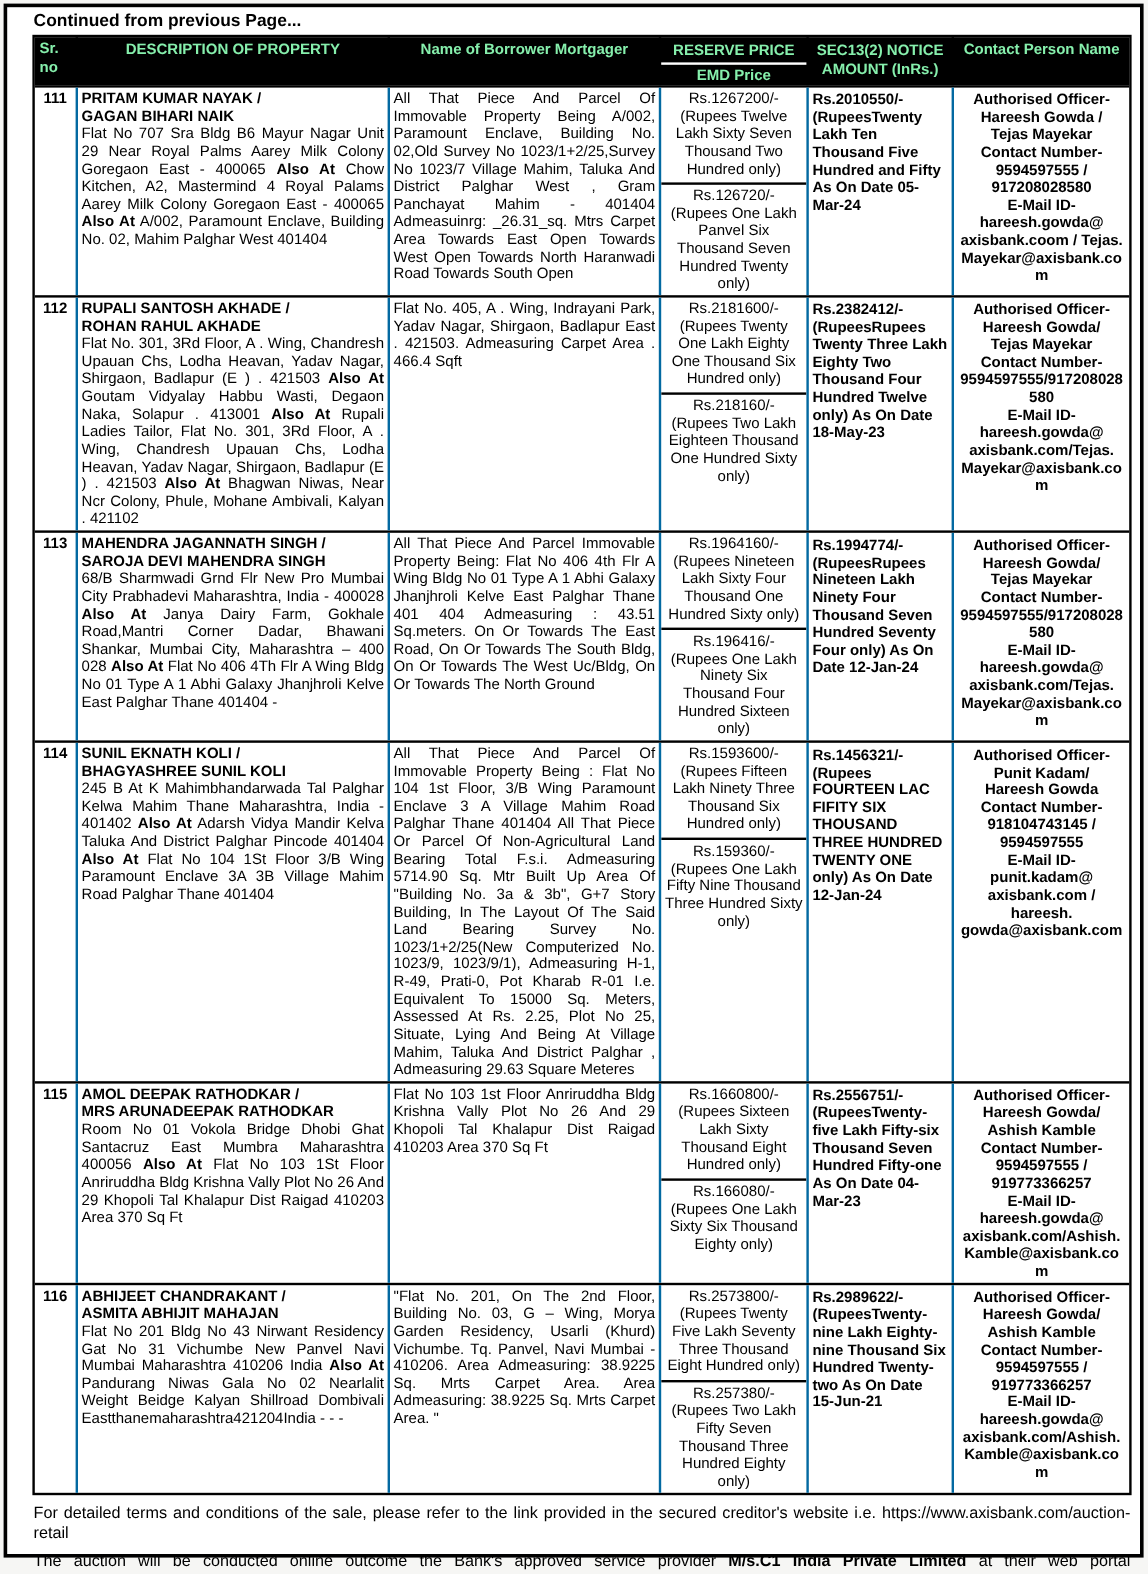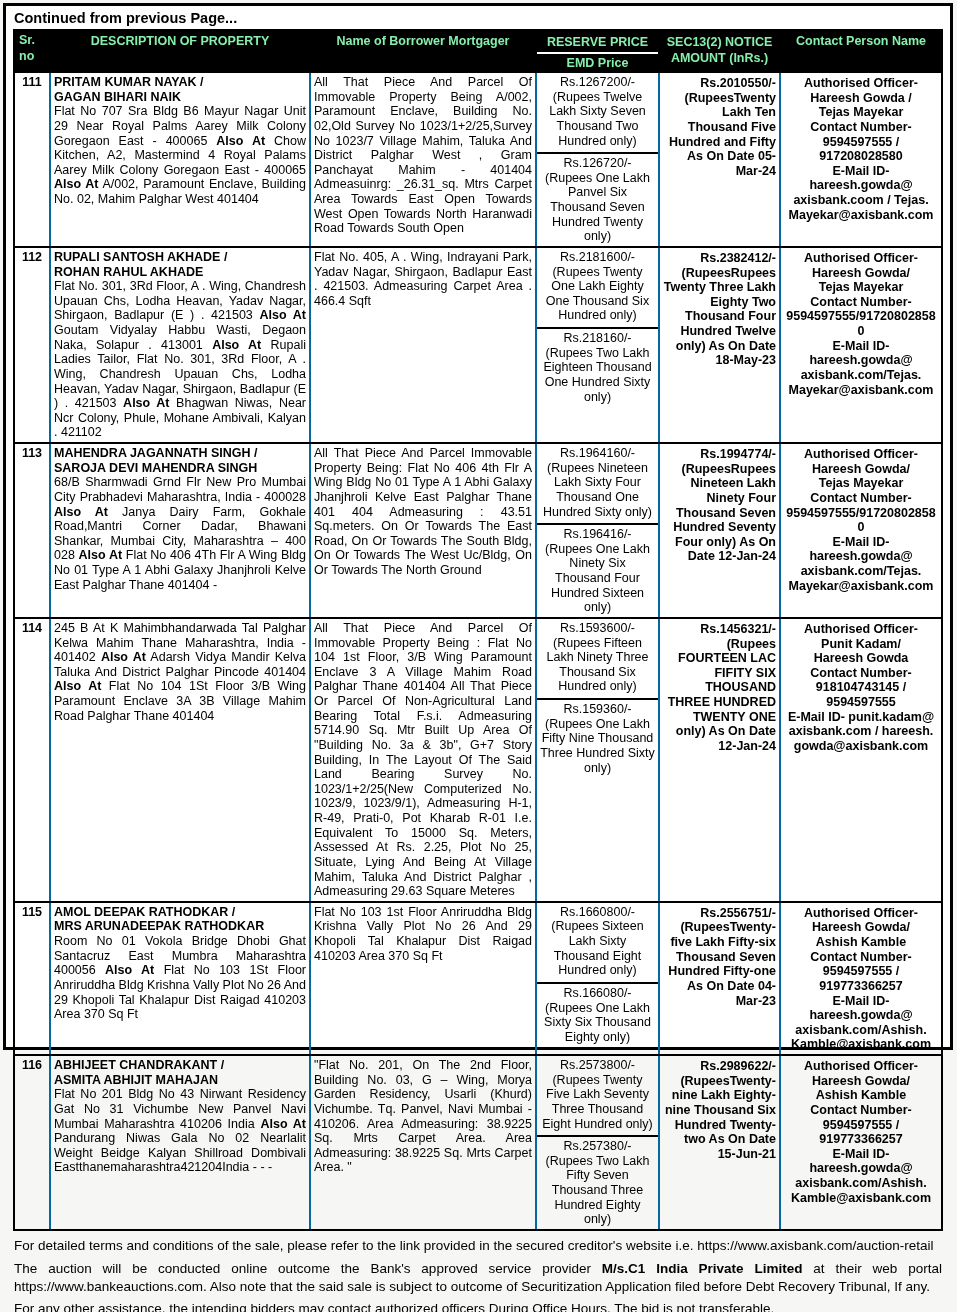--- a/index.html
+++ b/index.html
@@ -5,24 +5,24 @@
   * { box-sizing: border-box; }
   html,body { margin:0; padding:0; }
   body {
     width:957px; height:1312px;
     background:#f6f6f4;
     font-family:"Liberation Sans", sans-serif;
     color:#000;
     position:relative;
   }
   .page {
-    position:absolute; left:3px; top:3px; width:950px; height:1047px;
+    position:absolute; left:3px; top:3px; width:950px; height:1295px;
     background:#fff;
     border:3px solid #000;
-    padding:3px 7px 4px 7px;
+    padding:3px 7px 4px 21px;
   }
   .continued {
     font-weight:bold; font-size:14.5px; padding:1px 0 3px 1px;
   }
   .table { border:2px solid #000; width:100%; }
   .trow, .thead {
     display:grid;
     grid-template-columns:36px 260px 226px 123px 121px auto;
   }
   .thead {
@@ -41,21 +41,21 @@
   .trow { border-top:2px solid #000; font-size:12.5px; line-height:1.17; }
   .cell { padding:2px 3px; border-right:2px solid #0369a1; overflow:hidden; }
   .cell:last-child { border-right:none; }
   .c-sr { font-weight:bold; text-align:center; padding-left:1px; padding-right:1px; }
   .bname { font-weight:bold; white-space:pre-line; }
   .baddr { text-align:justify; }
   .c-desc { text-align:justify; }
   .c-res { padding:0; display:flex; flex-direction:column; text-align:center; }
   .r-top { border-bottom:2px solid #000; padding:2px 3px 4px 3px; white-space:pre-line; }
   .r-bot { flex:1; padding:2px 3px; }
-  .c-sec { font-weight:bold; text-align:right; white-space:pre-line; padding-top:3px; }
+  .c-sec { font-weight:bold; text-align:left; white-space:pre-line; padding-top:3px; }
   .c-con { font-weight:bold; text-align:center; white-space:pre-line; padding-top:3px; overflow-wrap:break-word; }
 
   .tbody .trow:nth-child(1){ min-height:170px; }
   .tbody .trow:nth-child(2){ min-height:184px; }
   .tbody .trow:nth-child(3){ min-height:158px; }
   .tbody .trow:nth-child(4){ min-height:267px; }
   .tbody .trow:nth-child(5){ min-height:140px; }
   .tbody .trow:nth-child(6){ min-height:146px; }
 
   .footer { padding:6px 1px 0 1px; font-size:13.5px; }
@@ -149,20 +149,22 @@
         <div class="cell c-con">Authorised Officer- Hareesh Gowda/
 Tejas Mayekar
 Contact Number-
 9594597555/917208028580
 E-Mail ID- hareesh.gowda@ axisbank.com/Tejas. Mayekar@axisbank.com</div>
       </div>
 
       <div class="trow">
         <div class="cell c-sr">114</div>
         <div class="cell c-name">
+          <div class="bname">SUNIL EKNATH KOLI /
+BHAGYASHREE SUNIL KOLI</div>
           <div class="baddr"><span>245 B At K Mahimbhandarwada Tal Palghar Kelwa Mahim Thane Maharashtra, India - 401402 </span><span class="seg-b">Also At</span><span> Adarsh Vidya Mandir Kelva Taluka And District Palghar Pincode 401404 </span><span class="seg-b">Also At</span><span> Flat No 104 1St Floor 3/B Wing Paramount Enclave 3A 3B Village Mahim Road Palghar Thane 401404</span></div>
         </div>
         <div class="cell c-desc">All That Piece And Parcel Of Immovable Property Being : Flat No 104 1st Floor, 3/B Wing Paramount Enclave 3 A Village Mahim Road Palghar Thane 401404  All That Piece Or Parcel Of Non-Agricultural Land Bearing Total F.s.i. Admeasuring 5714.90 Sq. Mtr Built Up Area Of "Building No. 3a &amp; 3b", G+7 Story Building, In The Layout Of The Said Land Bearing Survey No. 1023/1+2/25(New Computerized No. 1023/9, 1023/9/1), Admeasuring H-1, R-49, Prati-0, Pot Kharab R-01 I.e. Equivalent To 15000 Sq. Meters, Assessed At Rs. 2.25,  Plot No 25, Situate, Lying And Being At Village Mahim, Taluka And District Palghar , Admeasuring 29.63 Square Meteres</div>
         <div class="cell c-res">
           <div class="r-top">Rs.1593600/-
 (Rupees Fifteen Lakh Ninety Three Thousand Six Hundred  only)</div>
           <div class="r-bot">Rs.159360/-(Rupees One Lakh Fifty Nine Thousand Three Hundred Sixty  only)</div>
         </div>
         <div class="cell c-sec">Rs.1456321/-
 (Rupees FOURTEEN LAC FIFITY SIX THOUSAND THREE HUNDRED TWENTY ONE only) As On Date 12-Jan-24</div>

